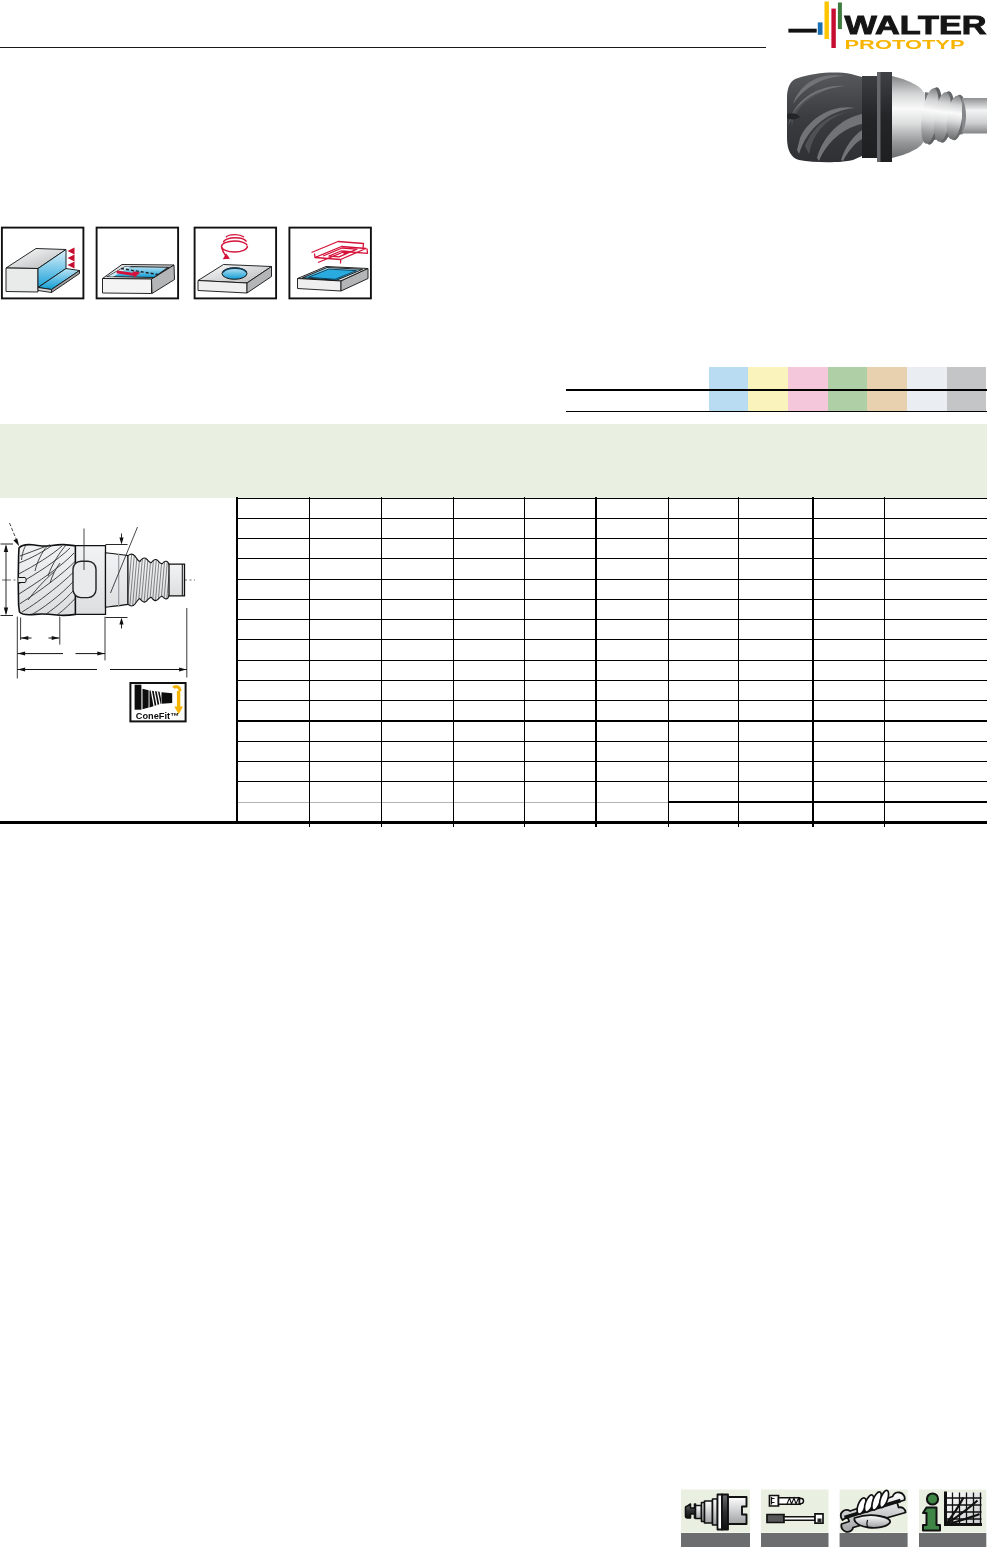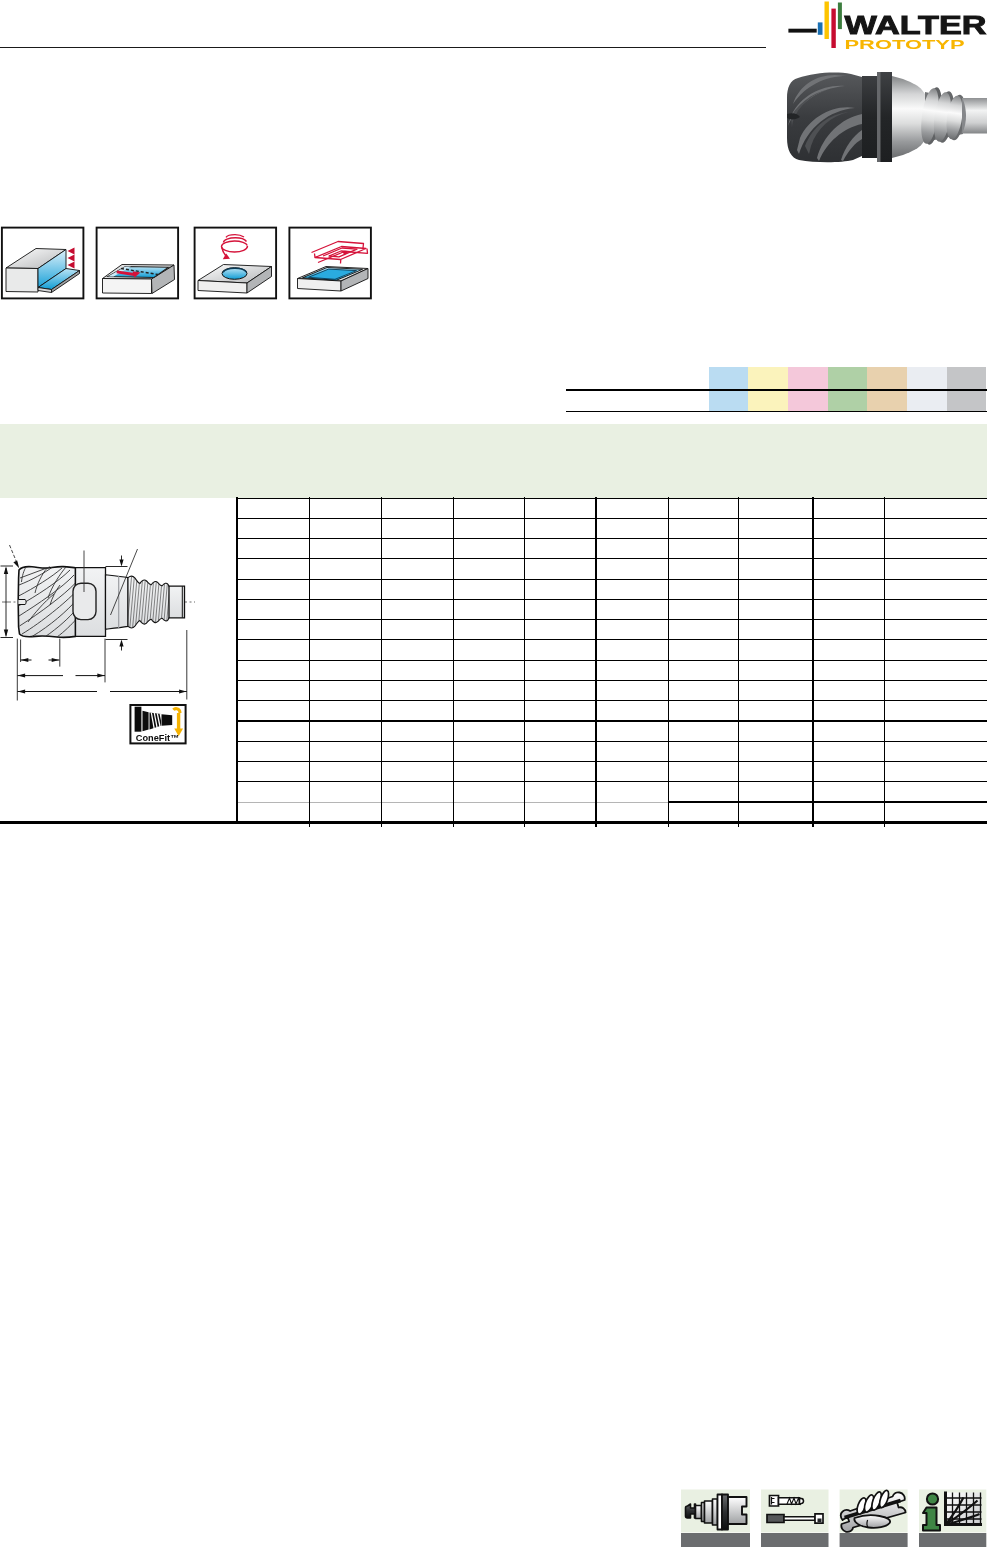--- a/index.html
+++ b/index.html
@@ -224,21 +224,21 @@
     <line x1="668.5" y1="0" x2="668.5" y2="330"></line>
     <line x1="738.5" y1="0" x2="738.5" y2="330"></line>
     <line x1="813" y1="0" x2="813" y2="330"></line>
     <line x1="884.5" y1="0" x2="884.5" y2="330"></line>
   </g>
 
   <rect x="0" y="324" width="987" height="2.8" fill="#000"></rect>
 </svg>
 </div>
 
-<div class="abs" id="drawing" style="left:0;top:530px;width:263px;height:230px;">
+<div class="abs" id="drawing" style="left:0;top:508px;width:263px;height:230px;">
 <svg width="237" height="230" viewBox="0 0 237 230">
   <defs>
     <linearGradient id="dgrey" x1="0" y1="0" x2="0" y2="1">
       <stop offset="0" stop-color="#f2f3f4"></stop>
           <stop offset="1" stop-color="#dcdee0"></stop>
     </linearGradient>
   </defs>
 
   <path d="M2,72 H195" stroke="#444" stroke-width="0.8" fill="none" stroke-dasharray="9,2.5,2,2.5"></path>
 

